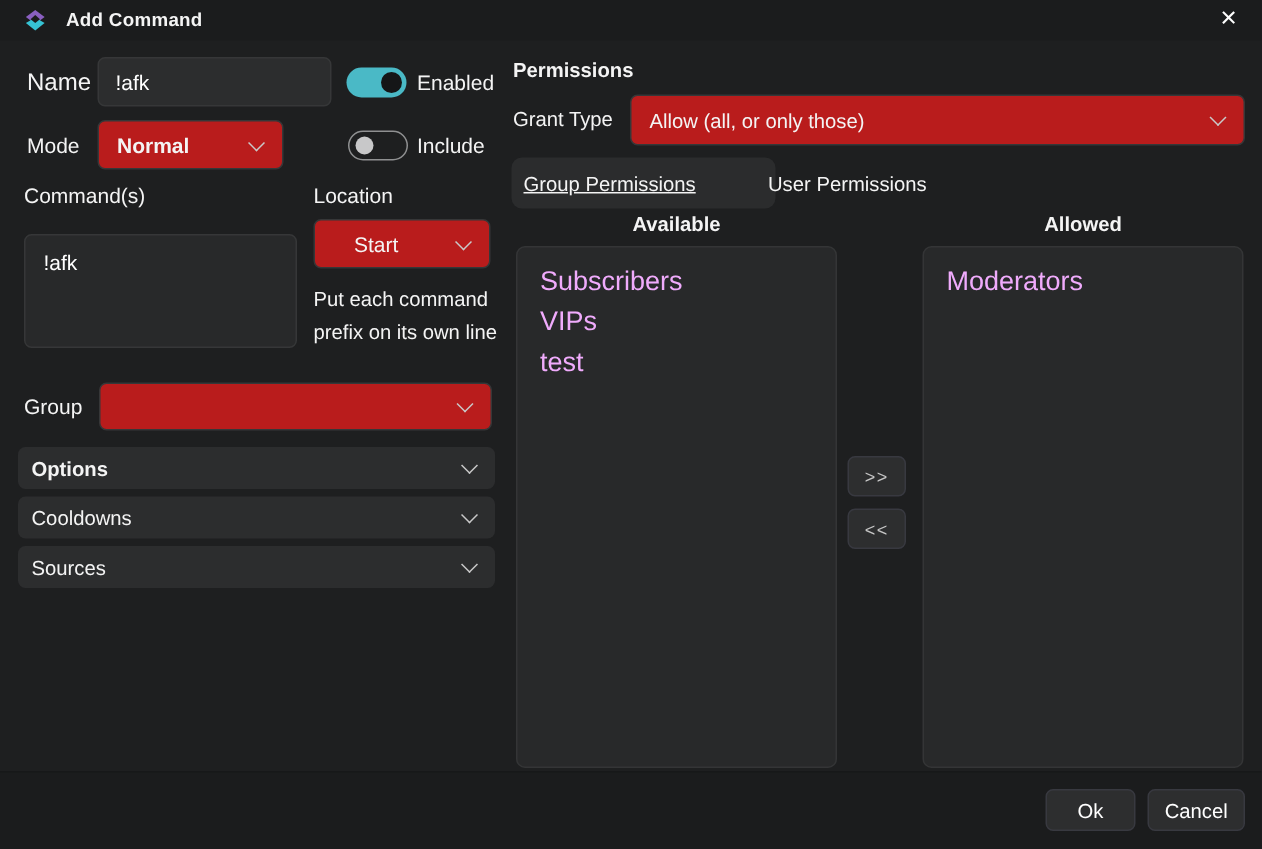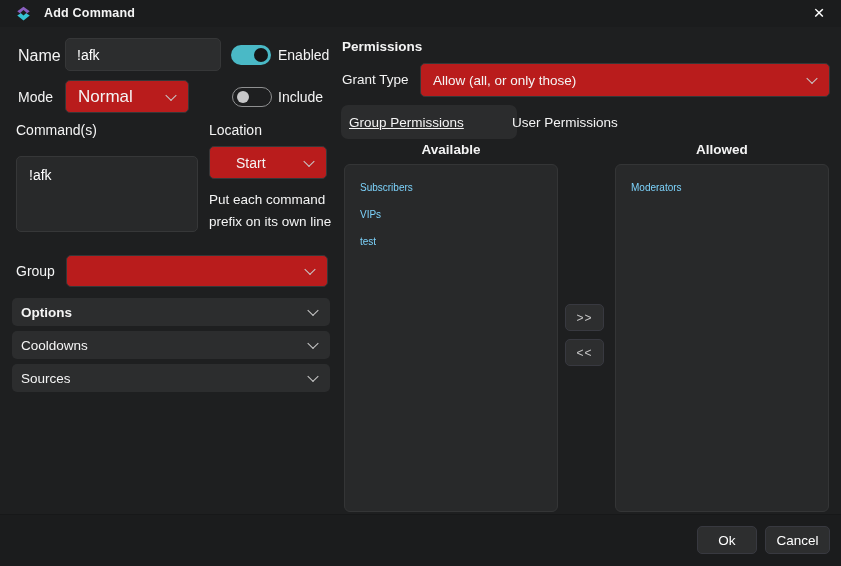--- a/index.html
+++ b/index.html
@@ -39,21 +39,21 @@
   
   .expander{left:12px;width:318px;height:28px;background:#2c2d2e;border-radius:5px;
     display:flex;align-items:center;padding-left:9px;box-sizing:border-box;}
 
   
   .tab-active{background:#2b2c2d;border-radius:7px;display:flex;align-items:center;padding-left:8px;box-sizing:border-box;text-decoration:underline;}
   .tab-inactive{display:flex;align-items:center;padding-left:6px;box-sizing:border-box;}
 
   
   .listbox{background:#28292a;border:1px solid #343536;border-radius:6px;box-sizing:border-box;padding-top:9px;}
-  .list-item{padding:5px 15px;font-size:10px;line-height:17px;color:#7dd3fc;}
+  .list-item{padding:5px 15px;font-size:18px;line-height:17px;color:#f0abfc;}
 
   
   .btn{background:#2d2e2f;border:1px solid #383940;border-radius:5px;box-sizing:border-box;
     display:flex;align-items:center;justify-content:center;color:#ffffff;}
   .mini{color:#c6c6c6;font-size:12px;letter-spacing:1px;}
 
   .footer{left:0;top:514px;width:841px;height:52px;background:#1b1c1d;border-top:1px solid #171819;}
 </style>
 </head>
 <body>
@@ -71,21 +71,21 @@
 
 <div class="abs label" style="left:18px;top:47px;font-size:16px;">Name</div>
 <input class="abs field" style="left: 65px; top: 38px; width: 156px; height: 33px; padding: 0px 11px; font-size: 14px; background: rgb(44, 45, 46);" value="!afk">
 
 <div class="abs toggle on" style="left:231px;top:45px;">
   <span class="knob abs"></span>
 </div>
 <div class="abs label" style="left:278px;top:47px;font-size:14px;">Enabled</div>
 
 <div class="abs label" style="left:18px;top:89px;font-size:14px;">Mode</div>
-<div class="abs select" style="left:65px;top:80px;width:124px;height:33px;font-size:17px;">
+<div class="abs select" style="left:65px;top:80px;width:124px;height:33px;font-size:14px;font-weight:bold;">
   <span>Normal</span>
   <span class="chev"></span>
 </div>
 
 <div class="abs toggle off" style="left:232px;top:87px;">
   <span class="knob abs"></span>
 </div>
 <div class="abs label" style="left:278px;top:89px;font-size:14px;">Include</div>
 
 <div class="abs label" style="left:16px;top:122px;font-size:14px;">Command(s)</div>

